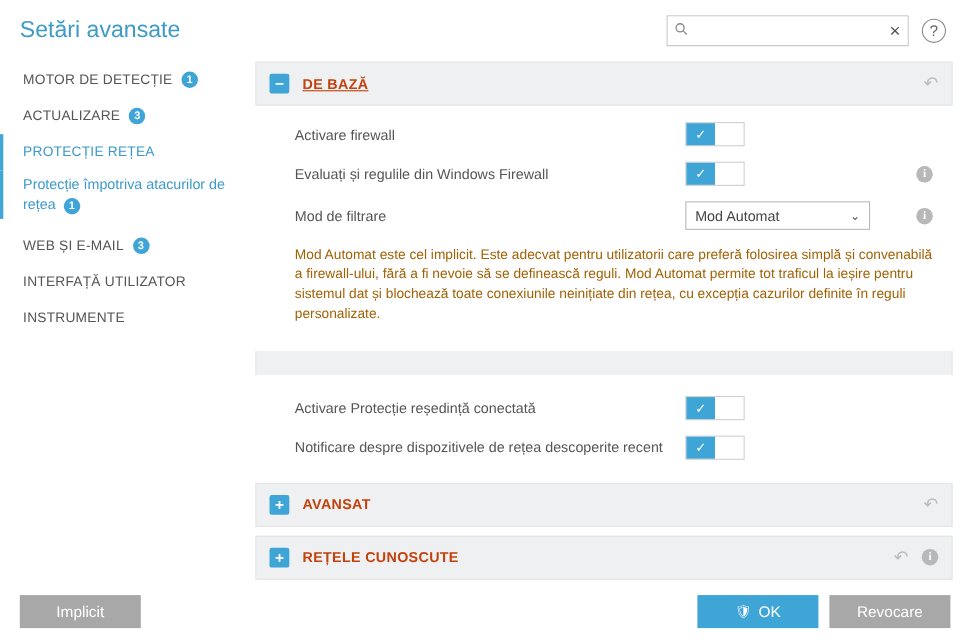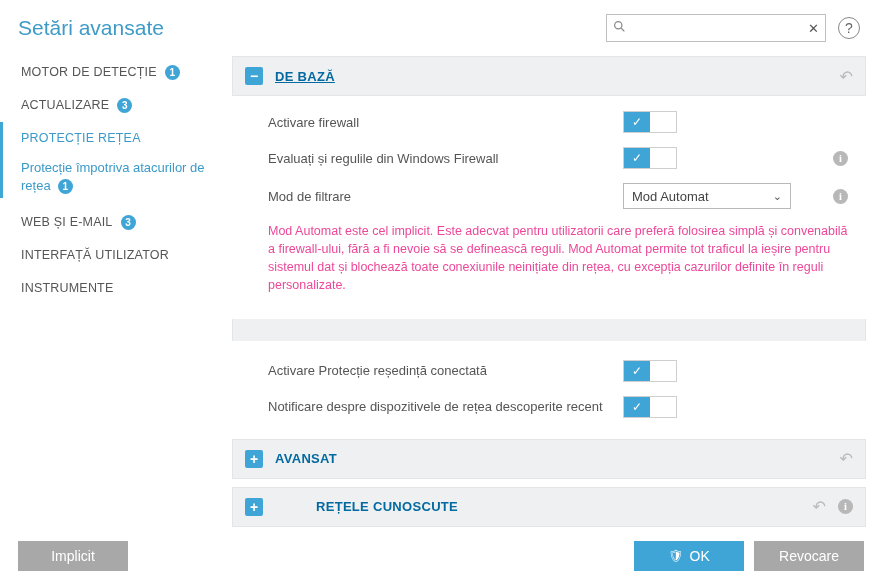--- a/index.html
+++ b/index.html
@@ -25,40 +25,40 @@
   .sidebar-sub { padding: 4px 16px 4px 18px; font-size: 13px; color: #3b9ac9; cursor: pointer; border-left: 3px solid #40a6d4; line-height: 1.35; }
   .sidebar-sub.bold { font-weight: 600; }
   .badge { display: inline-flex; align-items: center; justify-content: center; min-width: 15px; height: 15px; border-radius: 50%; background: #3fa4d6; color: #fff; font-size: 10px; font-weight: 600; line-height: 1; }
 
   
   .content { flex: 1; background: #fff; padding: 4px 12px 0 0; overflow: hidden; }
 
   .section-header { display: flex; align-items: center; background: #eef0f1; border: 1px solid #e3e5e6; height: 40px; padding: 0 12px; gap: 12px; margin-bottom: 2px; }
   .section-header.collapsed { margin-bottom: 8px; }
   .sq-btn { width: 18px; height: 18px; background: #3fa4d6; color: #fff; display: flex; align-items: center; justify-content: center; font-size: 14px; font-weight: 700; border-radius: 2px; cursor: pointer; line-height:1; }
-  .section-title { font-size: 13px; font-weight: 700; color: #0369a1; letter-spacing: 0.3px; text-decoration: underline; cursor: pointer; text-transform: uppercase; }
+  .section-title { font-size: 13px; font-weight: 700; color: #c2410c; letter-spacing: 0.3px; text-decoration: underline; cursor: pointer; text-transform: uppercase; }
   .section-header .spacer { flex: 1; }
   .icon-reset { color: #bbb; font-size: 16px; cursor: pointer; }
   .icon-info  { width: 15px; height: 15px; border-radius: 50%; background: #b8b8b8; color: #fff; font-size: 10.5px; font-weight: 700; display: inline-flex; align-items: center; justify-content: center; cursor: default; font-family: Georgia, serif; }
 
   .section-body { background: #fff; padding: 6px 0 14px 0; }
   .row { display: flex; align-items: center; padding: 7px 14px 7px 36px; gap: 10px; }
   .row-label { flex: 0 0 345px; font-size: 13px; color: #555; }
   .row-ctrl  { flex: 0 0 200px; display:flex; }
   .row-tail  { flex: 1; display: flex; justify-content: flex-end; align-items: center; gap: 10px; padding-right: 4px; }
 
   .toggle { width: 54px; height: 22px; border: 1px solid #cfcfcf; background: #fff; position: relative; cursor: pointer; display:flex; }
   .toggle .half { width: 50%; height: 100%; display:flex; align-items:center; justify-content:center; }
   .toggle.on .half.left { background: #3fa4d6; color: #fff; }
   .toggle .check { font-size: 12px; }
 
   .select { width: 168px; height: 26px; border: 1px solid #b9b9b9; background: #fff; display: flex; align-items: center; padding: 0 8px; justify-content: space-between; cursor: pointer; font-size: 13px; color: #444; }
   .select .chev { font-size: 11px; color: #555; }
 
-  .desc-row { padding: 6px 14px 10px 36px; font-size: 12.5px; color: #ec4899; line-height: 1.45; }
+  .desc-row { padding: 6px 14px 10px 36px; font-size: 12.5px; color: #a16207; line-height: 1.45; }
   .gap-block { height: 22px; background: #eef0f1; margin: 0 0 2px 0; border-left:1px solid #e3e5e6; border-right:1px solid #e3e5e6; }
 
   
   .footer { display: flex; align-items: flex-end; padding: 10px 14px 14px 18px; gap: 10px; }
   .footer .spacer { flex: 1; }
   .btn { height: 30px; padding: 0 22px; border: none; font-size: 14px; cursor: pointer; display: inline-flex; align-items: center; gap: 6px; color: #fff; }
   .btn-default { background: #a8a8a8; min-width: 110px; justify-content:center; }
   .btn-ok { background: #3fa4d6; min-width: 110px; justify-content:center; }
   .btn-cancel { background: #a8a8a8; min-width: 110px; justify-content:center; }
   .shield { font-size: 12px; }
@@ -202,21 +202,21 @@
 
       <div class="section-header collapsed">
         <div class="sq-btn">+</div>
         <div class="section-title" style="text-decoration:none;">AVANSAT</div>
         <div class="spacer"></div>
         <span class="icon-reset">↶</span>
       </div>
 
       <div class="section-header collapsed">
         <div class="sq-btn">+</div>
-        <div class="section-title" style="text-decoration:none;margin-left:41px;">REȚELE CUNOSCUTE</div>
+        <div class="section-title" style="text-decoration:none;">REȚELE CUNOSCUTE</div>
         <div class="spacer"></div>
         <span class="icon-reset">↶</span>
         <span class="icon-info">i</span>
       </div>
 
     </div>
   </div>
 
   <div class="footer">
     <button class="btn btn-default">Implicit</button>

